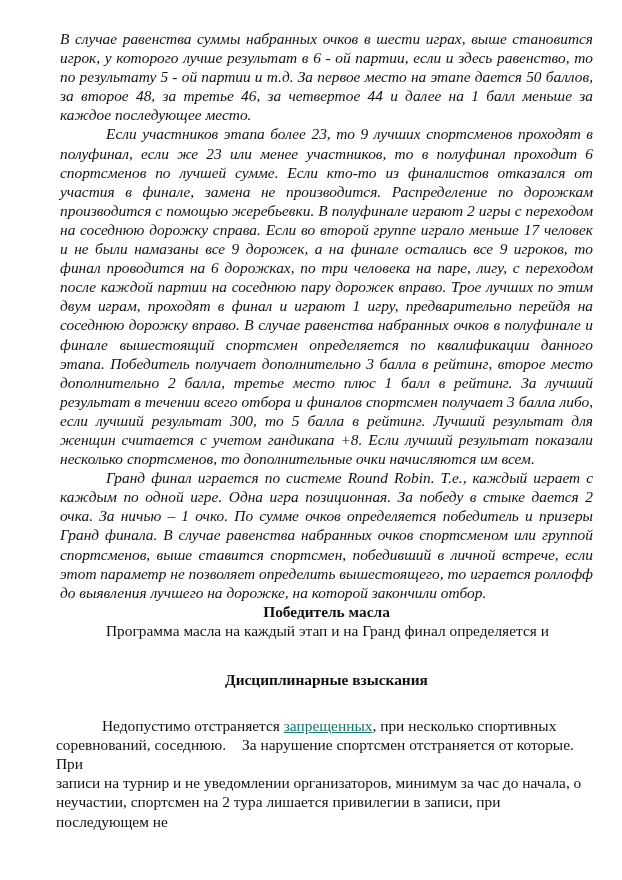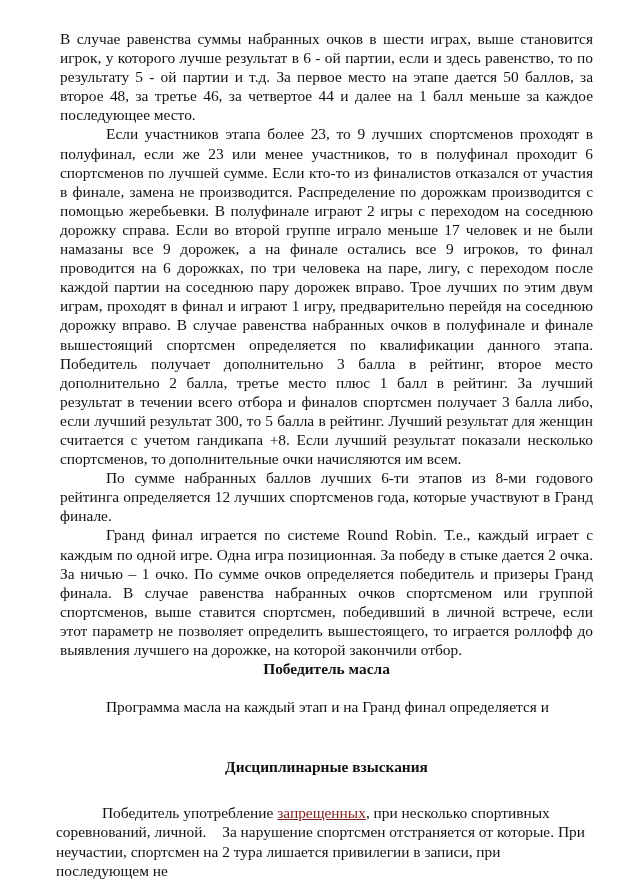--- a/index.html
+++ b/index.html
@@ -3,45 +3,45 @@
 <meta charset="utf-8">
 <style>
   html, body { margin: 0; padding: 0; background: #ffffff; }
   body { width: 622px; height: 880px; overflow: hidden; position: relative; }
   .page {
     position: absolute; left: 60px; top: 29px; width: 533px;
     font-family: "Liberation Serif", "DejaVu Serif", serif;
     font-size: 15.4px; line-height: 19.1px; color: #111;
   }
   p { margin: 0; }
-  .just { text-align: justify; }
+  .just { text-align: justify; font-style: italic; }
   .indent { text-indent: 46px; }
   .heading { text-align: center; font-weight: bold; }
   .h-maslo { margin-top: 0px; }
-  .p-maslo { margin-top: 19px; }
-  .h-disc { margin-top: 41px; }
+  .p-maslo { }
+  .h-disc { margin-top: 30px; }
   .p-disc { margin-top: 27px; }
-  a.link { color: #7f1d1d; text-decoration: underline; }
+  a.link { color: #0f766e; text-decoration: underline; }
   .gap { display: inline-block; width: 16px; }
 </style>
 </head>
 <body>
 
 <div class="page">
   <p class="just">В случае равенства суммы набранных очков в шести играх, выше становится игрок, у которого лучше результат в 6 - ой партии, если и здесь равенство, то по результату 5 - ой партии и т.д. За первое место на этапе дается 50 баллов, за второе 48, за третье 46, за четвертое 44 и далее на 1 балл меньше за каждое последующее место.</p>
   <p class="just indent">Если участников этапа более 23, то 9 лучших спортсменов проходят в полуфинал, если же 23 или менее участников, то в полуфинал проходит 6 спортсменов по лучшей сумме. Если кто-то из финалистов отказался от участия в финале, замена не производится. Распределение по дорожкам производится с помощью жеребьевки. В полуфинале играют 2 игры с переходом на соседнюю дорожку справа. Если во второй группе играло меньше 17 человек и не были намазаны все 9 дорожек, а на финале остались все 9 игроков, то финал проводится на 6 дорожках, по три человека на паре, лигу, с переходом после каждой партии на соседнюю пару дорожек вправо. Трое лучших по этим двум играм, проходят в финал и играют 1 игру, предварительно перейдя на соседнюю дорожку вправо. В случае равенства набранных очков в полуфинале и финале вышестоящий спортсмен определяется по квалификации данного этапа. Победитель получает дополнительно 3 балла в рейтинг, второе место дополнительно 2 балла, третье место плюс 1 балл в рейтинг. За лучший результат в течении всего отбора и финалов спортсмен получает 3 балла либо, если лучший результат 300, то 5 балла в рейтинг. Лучший результат для женщин считается с учетом гандикапа +8. Если лучший результат показали несколько спортсменов, то дополнительные очки начисляются им всем.</p>
-  <p class="just indent">По сумме набранных баллов лучших 6-ти этапов из 8-ми годового рейтинга определяется 12 лучших спортсменов года, которые участвуют в Гранд финале.</p>
   <p class="just indent">Гранд финал играется по системе Round Robin. Т.е., каждый играет с каждым по одной игре. Одна игра позиционная. За победу в стыке дается 2 очка. За ничью – 1 очко. По сумме очков определяется победитель и призеры Гранд финала. В случае равенства набранных очков спортсменом или группой спортсменов, выше ставится спортсмен, победивший в личной встрече, если этот параметр не позволяет определить вышестоящего, то играется роллофф до выявления лучшего на дорожке, на которой закончили отбор.</p>
 
   <p class="heading h-maslo">Победитель масла</p>
   <div class="p-maslo">
     <p class="indent">Программа масла на каждый этап и на Гранд финал определяется и</p>
   </div>
 
   <p class="heading h-disc">Дисциплинарные взыскания</p>
   <div class="p-disc" style="margin-left:-4px">
-    <p class="indent"><span>Победитель употребление </span><a href="#" class="link">запрещенных</a><span>, при несколько спортивных</span></p>
-    <p><span>соревнований, личной.</span><span class="gap"></span><span>За нарушение спортсмен отстраняется от которые. При</span></p>
+    <p class="indent"><span>Недопустимо отстраняется </span><a href="#" class="link">запрещенных</a><span>, при несколько спортивных</span></p>
+    <p><span>соревнований, соседнюю.</span><span class="gap"></span><span>За нарушение спортсмен отстраняется от которые. При</span></p>
+    <p>записи на турнир и не уведомлении организаторов, минимум за час до начала, о</p>
     <p>неучастии, спортсмен на 2 тура лишается привилегии в записи, при последующем не</p>
 
   </div>
 
 </div>
 
 </body></html>

